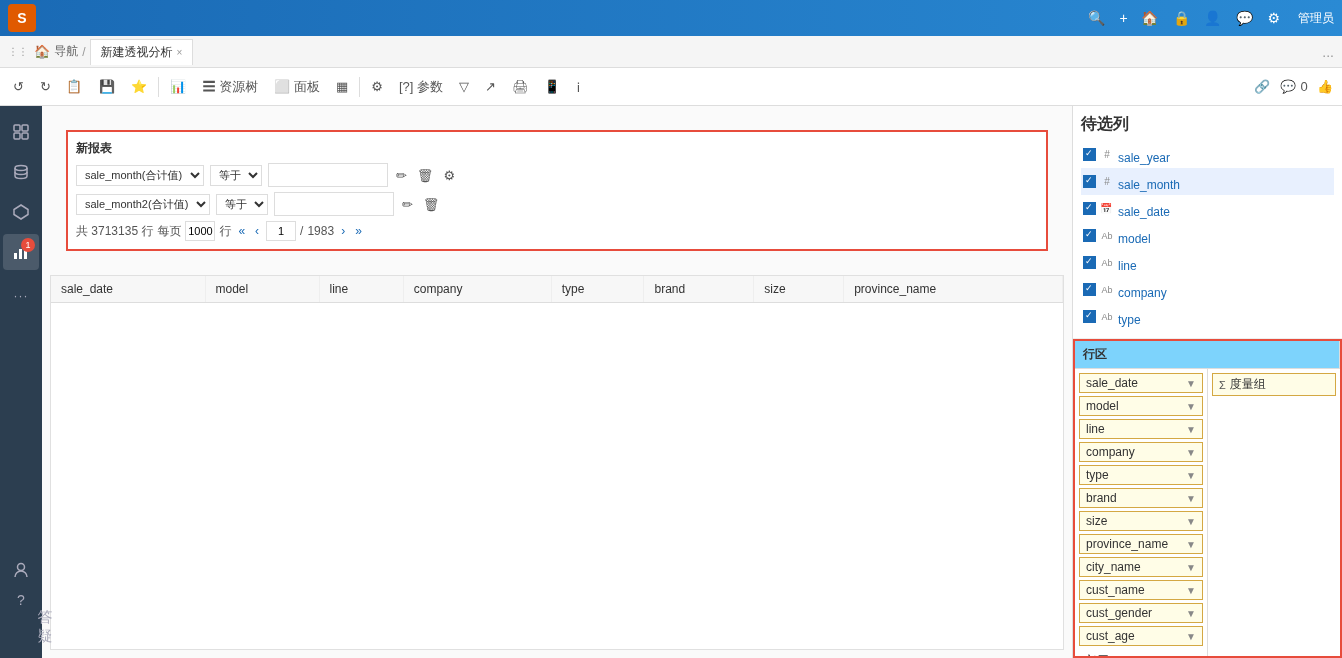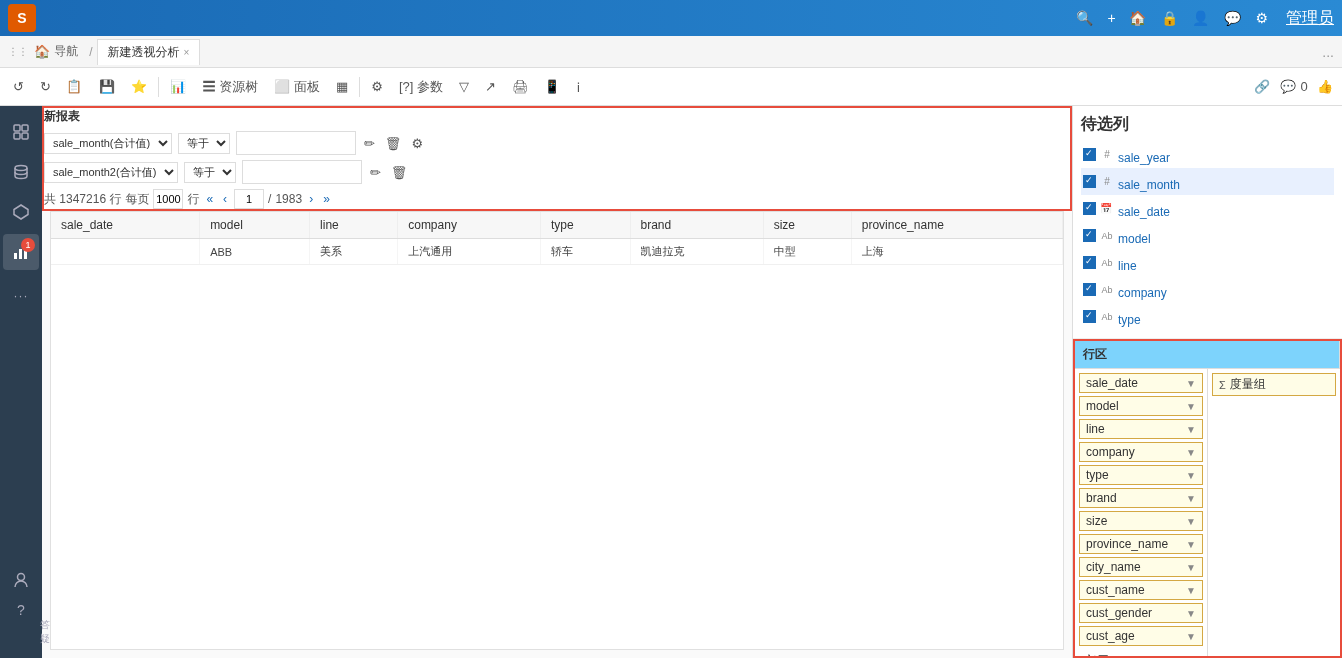--- a/index.html
+++ b/index.html
@@ -20,35 +20,35 @@
       background: #e05a00;
       border-radius: 4px;
       display: flex; align-items: center; justify-content: center;
       color: white; font-weight: bold; font-size: 14px;
       margin-right: 8px;
     }
     .top-nav-icons {
       display: flex; gap: 14px; align-items: center; margin-left: auto;
     }
     .top-nav-icon { color: white; cursor: pointer; font-size: 14px; }
-    .top-nav-user { color: white; font-size: 16px; margin-left: 4px; text-decoration: underline; }
+    .top-nav-user { color: white; font-size: 12px; margin-left: 4px; }
 
     
     .tab-bar {
       height: 32px;
       background: #f5f5f5;
       display: flex;
       align-items: center;
       padding: 0 8px;
       border-bottom: 1px solid #ddd;
       flex-shrink: 0;
     }
     .tab-drag { color: #999; margin-right: 6px; font-size: 10px; }
     .tab-home { color: #1a6ab5; margin-right: 4px; font-size: 13px; }
-    .tab-breadcrumb { color: #666; margin-right: 11px; }
+    .tab-breadcrumb { color: #666; margin-right: 4px; }
     .tab-sep { color: #999; margin-right: 4px; }
     .tab-active {
       background: white;
       border: 1px solid #ddd;
       border-bottom: none;
       padding: 4px 10px;
       color: #333;
       display: flex; align-items: center; gap: 4px;
       cursor: pointer;
     }
@@ -120,22 +120,22 @@
       display: flex;
       flex-direction: column;
       overflow: hidden;
       background: #fafafa;
     }
 
     
     .filter-panel {
       background: white;
       border: 2px solid #e74c3c;
-      margin: 0;
-      padding: 0;
+      margin: 24px;
+      padding: 8px;
       flex-shrink: 0;
     }
     .filter-title { font-size: 12px; color: #333; margin-bottom: 6px; font-weight: bold; }
     .filter-row {
       display: flex;
       align-items: center;
       gap: 6px;
       margin-bottom: 5px;
     }
     .filter-select {
@@ -376,21 +376,21 @@
     </div>
     <div class="sidebar-bottom">
       <div class="sidebar-icon">
         <svg width="18" height="18" viewBox="0 0 18 18" fill="none">
             <circle cx="9" cy="6" r="3.5" stroke="#aab" stroke-width="1.5"></circle>
             <path d="M3 16c0-3.31 2.69-6 6-6s6 2.69 6 6" stroke="#aab" stroke-width="1.5"></path>
           </svg>
       </div>
       <div class="sidebar-icon" style="flex-direction:column;height:auto;padding:4px 0;">
         <span style="color:#aab;font-size:14px;">?</span>
-        <span style="color:#aab;font-size:10px;margin-left:48px;">答疑</span>
+        <span style="color:#aab;font-size:15px;margin-left:48px;">答疑</span>
       </div>
     </div>
   </div>
 
   <div class="center-area">
 
     <div class="filter-panel">
       <div class="filter-title">新报表</div>
 
       <div class="filter-row">
@@ -412,21 +412,21 @@
         </select>
         <select class="filter-select">
           <option>等于</option>
         </select>
         <input class="filter-input" type="text" value="" style="">
         <span class="filter-icon-btn">✏</span>
         <span class="filter-icon-btn">🗑</span>
       </div>
 
       <div class="filter-pagination">
-        <span>共 1347216 行</span>
+        <span>共 3713135 行</span>
         <span>每页</span>
         <input class="pagination-input" type="text" value="1000" style="">
         <span>行</span>
         <span class="pagination-btn">«</span>
         <span class="pagination-btn">‹</span>
         <input class="pagination-input" type="text" value="1" style="">
         <span>/</span>
         <span>1983</span>
         <span class="pagination-btn">›</span>
         <span class="pagination-btn">»</span>
@@ -441,30 +441,20 @@
             <th>model</th>
             <th>line</th>
             <th>company</th>
             <th>type</th>
             <th>brand</th>
             <th>size</th>
             <th>province_name</th>
           </tr>
         </thead>
         <tbody>
-          <tr>
-            <td></td>
-            <td>ABB</td>
-            <td>美系</td>
-            <td>上汽通用</td>
-            <td>轿车</td>
-            <td>凯迪拉克</td>
-            <td>中型</td>
-            <td>上海</td>
-          </tr>
         </tbody>
       </table>
     </div>
   </div>
 
   <div class="right-panel">
 
     <div class="right-section">
       <div class="right-section-title">待选列</div>
       <div class="field-item">

